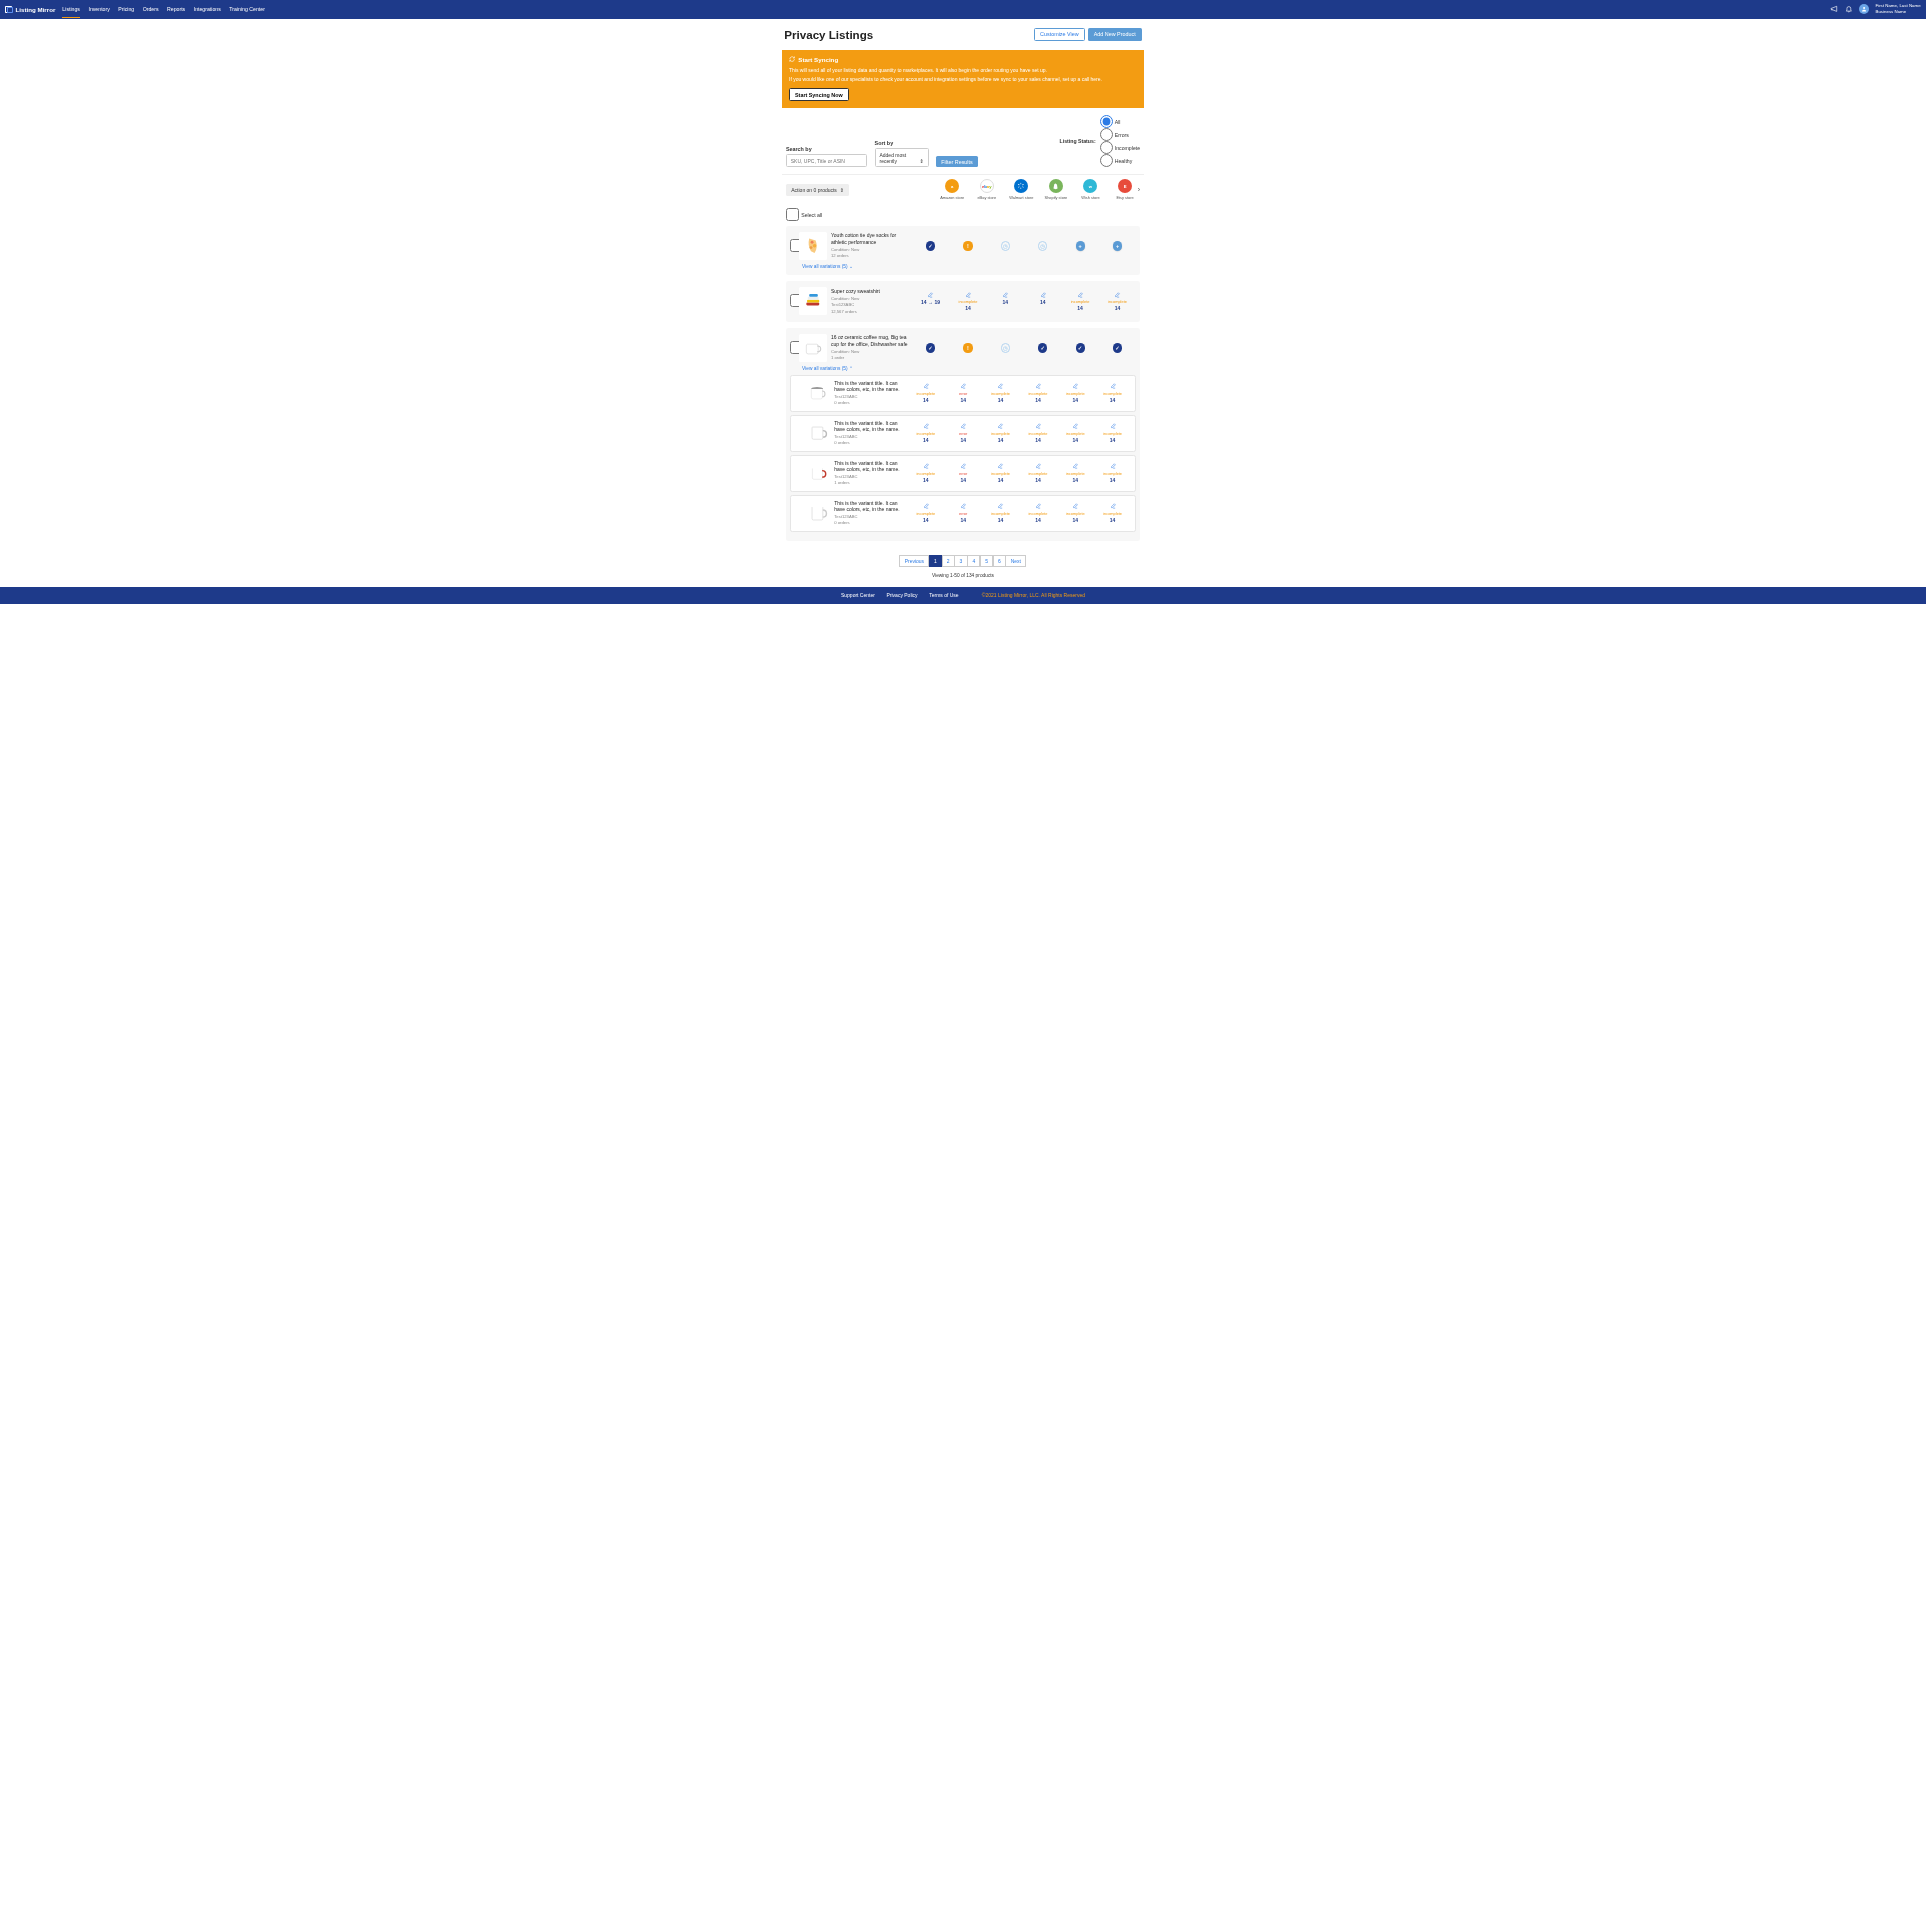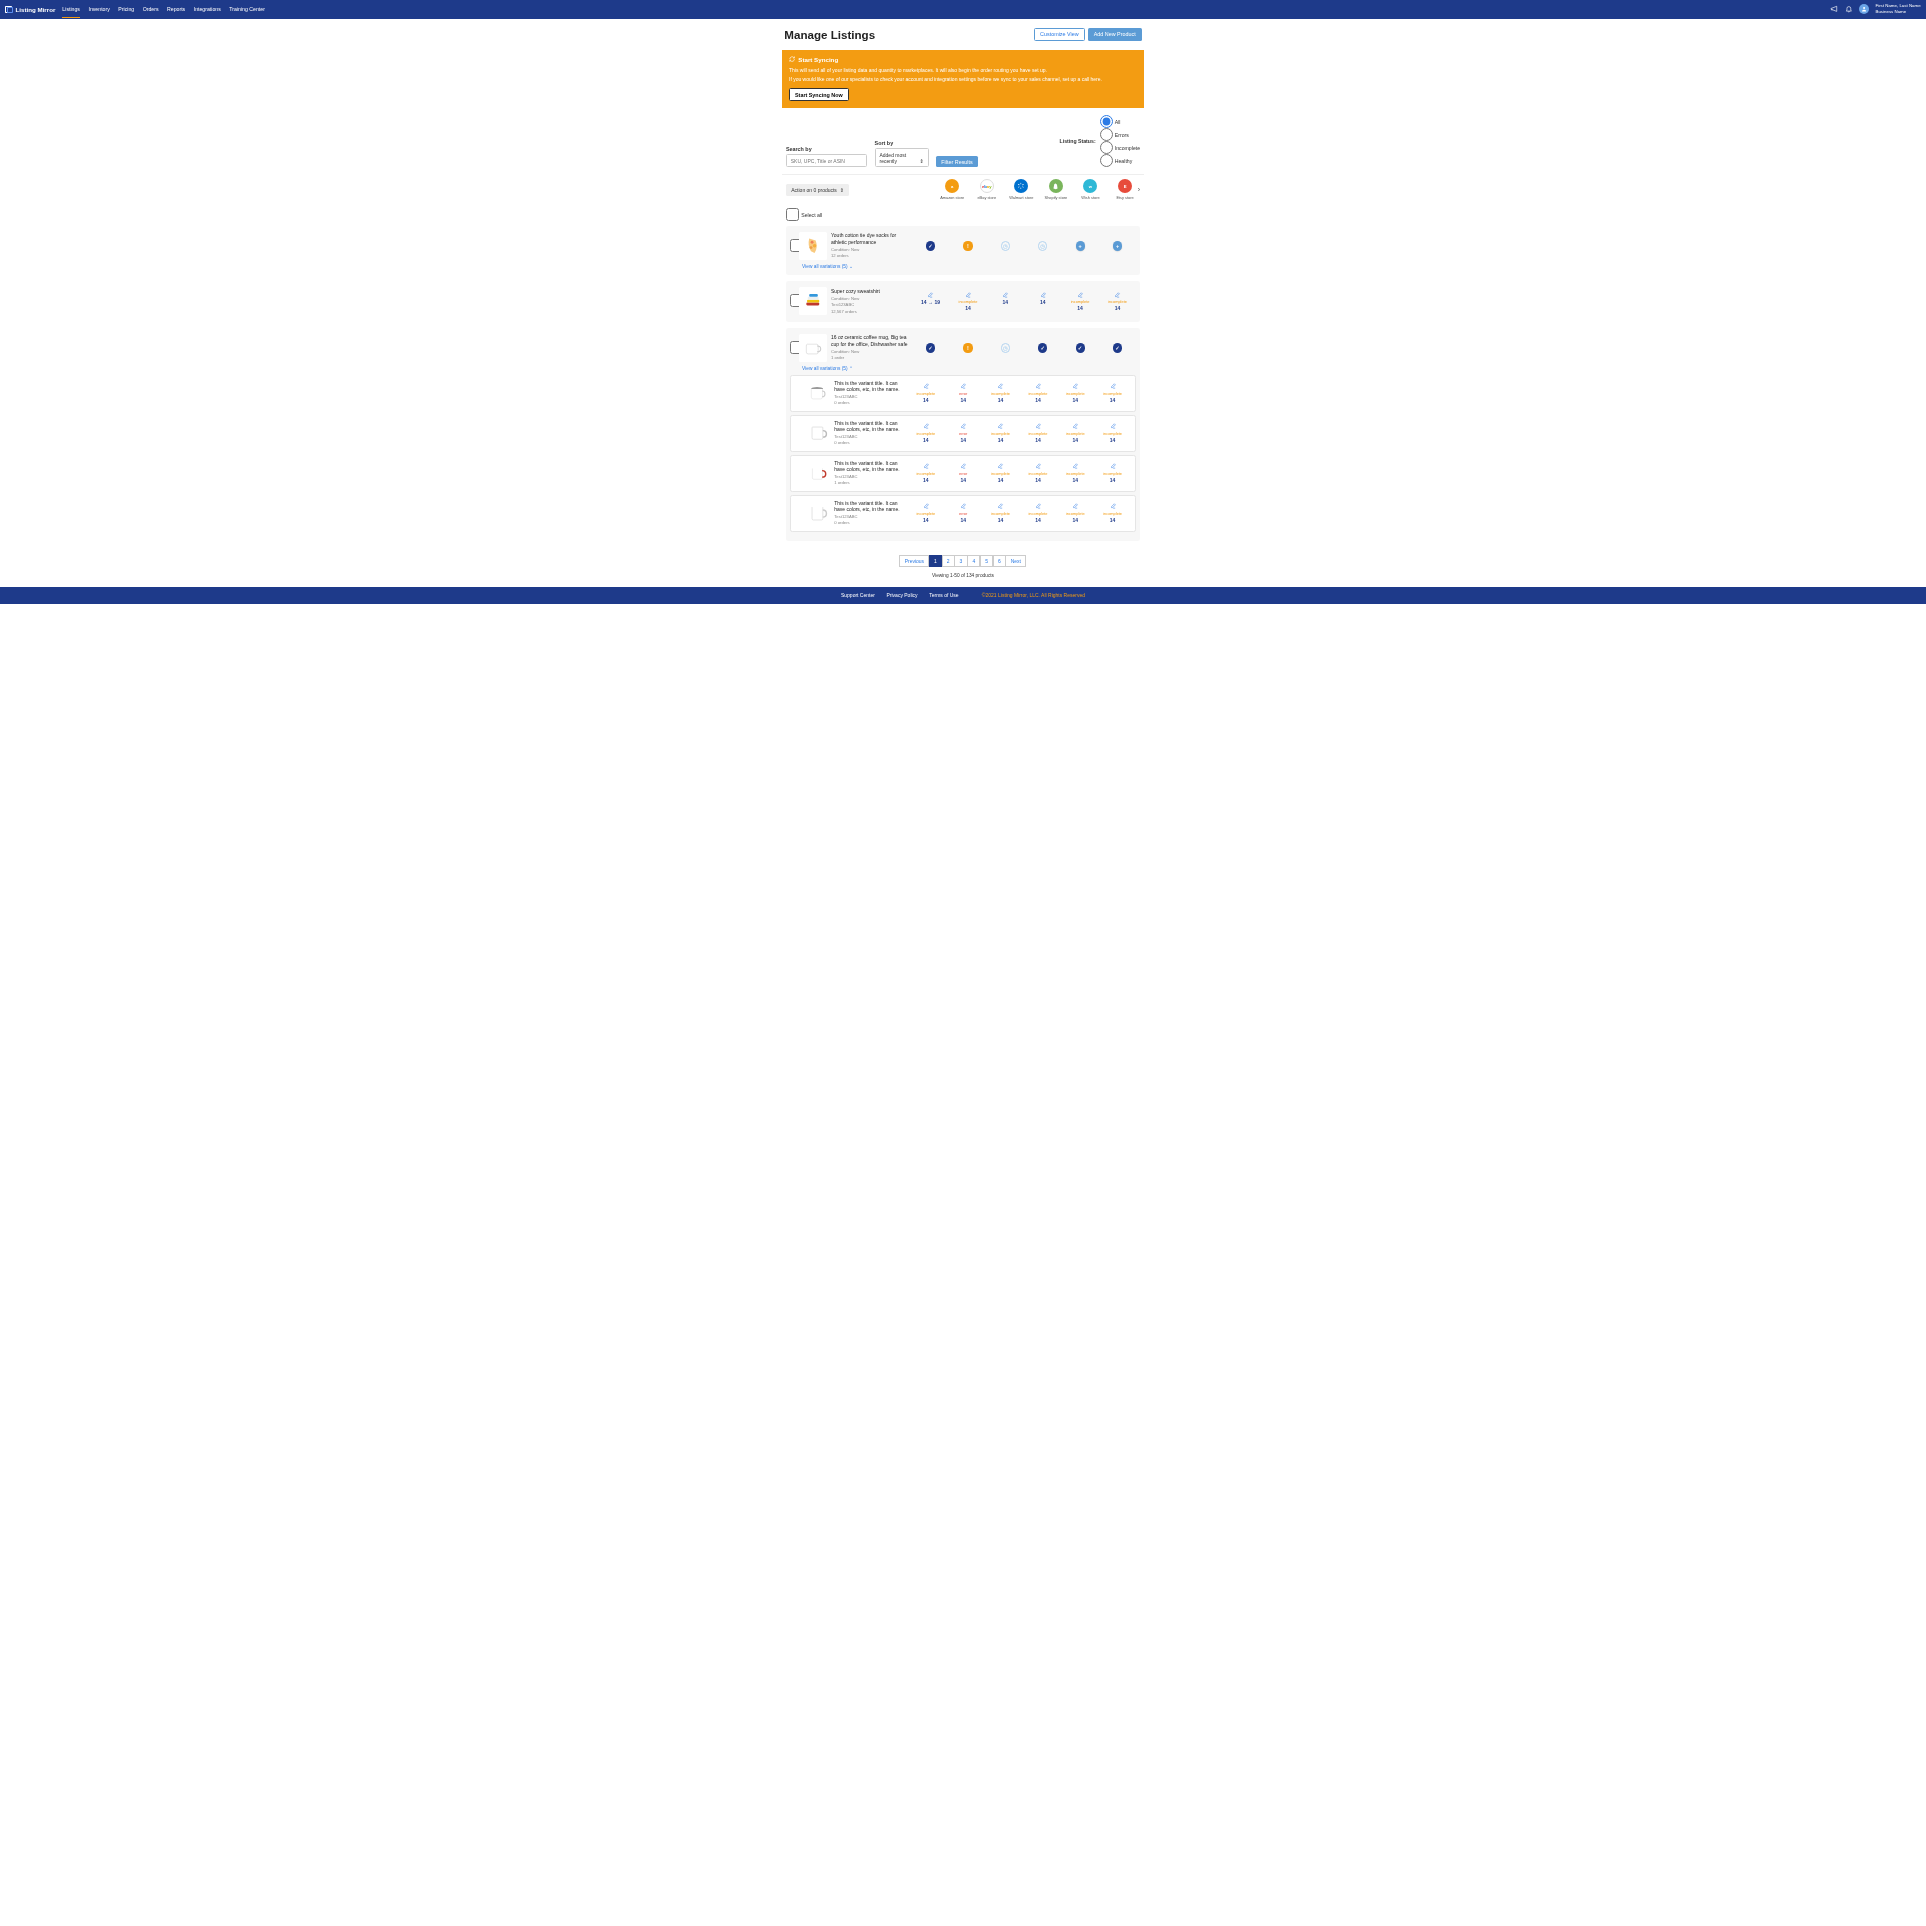--- a/index.html
+++ b/index.html
@@ -120,21 +120,21 @@
       </span>
     <div class="user-info">
       <div>First Name, Last Name</div>
       <div>Business Name</div>
     </div>
   </div>
 </div>
 
 <div class="container">
   <div class="page-header">
-    <h1 class="page-title">Manage Listings</h1>
+    <h1 class="page-title">Privacy Listings</h1>
     <div class="header-actions">
       <button class="btn btn-outline">Customize View</button>
       <button class="btn btn-primary">Add New Product</button>
     </div>
   </div>
 
   <div class="sync-banner">
     <div class="sync-title">
       <span><svg width="6.2" height="6.2" viewBox="0 0 24 24" fill="none" stroke="#fff" stroke-width="2.5">
             <path d="M21 12a9 9 0 01-15 6.7L3 21M3 12a9 9 0 0115-6.7L21 3"></path>

